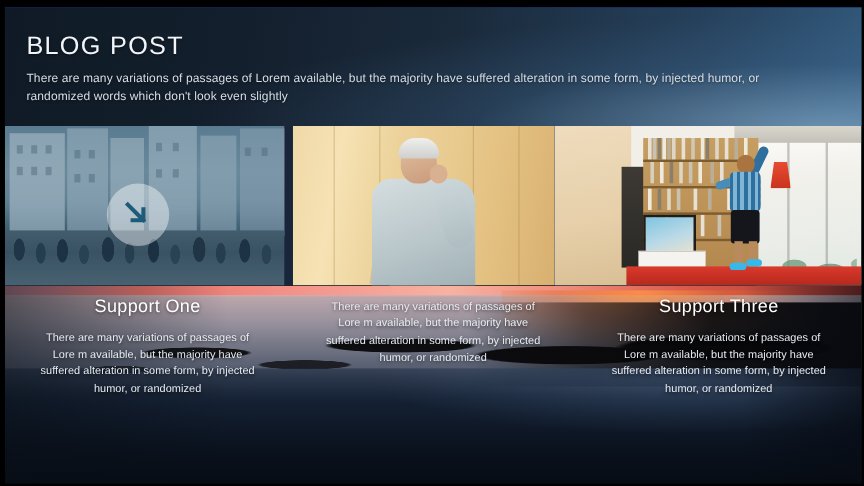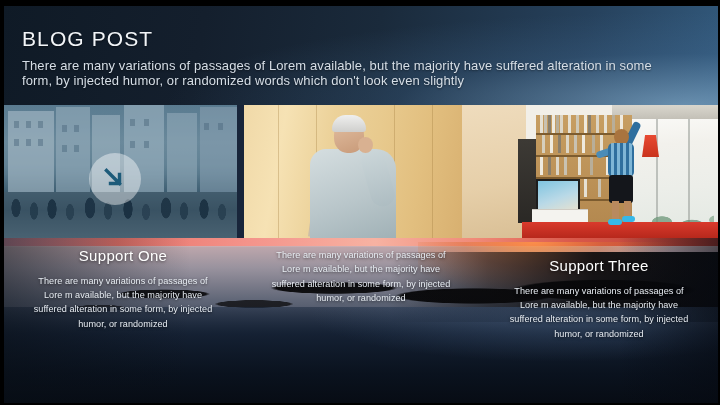--- a/index.html
+++ b/index.html
@@ -35,21 +35,21 @@
       radial-gradient(100% 130% at 95% 100%, rgba(150,190,220,.55) 0%, rgba(70,110,150,.25) 40%, rgba(0,0,0,0) 72%),
       linear-gradient(100deg,#0f1a26 0%,#141f2d 28%,#1a2a3b 52%,#26415c 80%,#32597c 100%);
   }
   .header-inner{position:absolute;left:22px;top:22px;right:30px;}
   .title{
     font-size:21px;letter-spacing:1.1px;color:#f2f5f8;
     font-weight:300;line-height:1;margin:0 0 10px 0;
     text-shadow:0 1px 2px rgba(0,0,0,.45);
   }
   .subtitle{
-    font-size:13px;line-height:14.5px;color:#d6dee6;font-weight:400;
+    font-size:10px;line-height:14.5px;color:#d6dee6;font-weight:400;
     max-width:640px;margin:0;letter-spacing:.1px;
     text-shadow:0 1px 2px rgba(0,0,0,.45);
   }
 
   
   .media{
     position:absolute;left:4px;top:105px;width:714px;height:133px;
     display:flex;overflow:hidden;z-index:10;background:#16222f;
   }
   .mtile{position:relative;height:133px;overflow:hidden;}
@@ -253,21 +253,21 @@
     font-size:15px;font-weight:300;color:#ffffff;letter-spacing:.3px;
     margin:0 0 9px 0;line-height:1.1;
     text-shadow:0 1px 3px rgba(0,0,0,.55);
   }
   .col-body{
     font-size:9.1px;line-height:14.4px;color:#e7ecf2;font-weight:400;
     margin:0;letter-spacing:.05px;
     text-shadow:0 1px 3px rgba(0,0,0,.6);
   }
   .col2 .col-title{margin-top:5px;}
-  .col3 .col-title{margin-top:10px;}
+  .col3 .col-title{margin-top:0;}
 </style>
 </head>
 <body>
 
 <div class="slide">
 
   <div class="header">
     <div class="header-grad"></div>
     <div class="header-inner">
       <h1 class="title">BLOG POST</h1>

